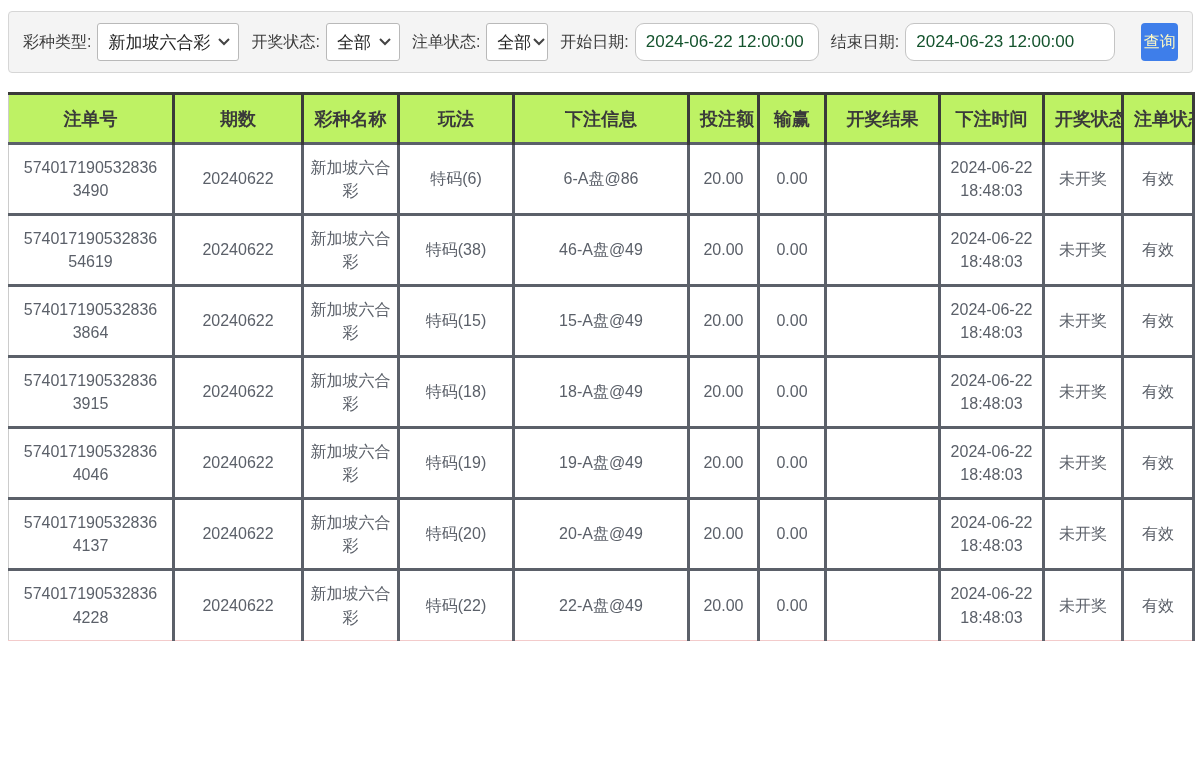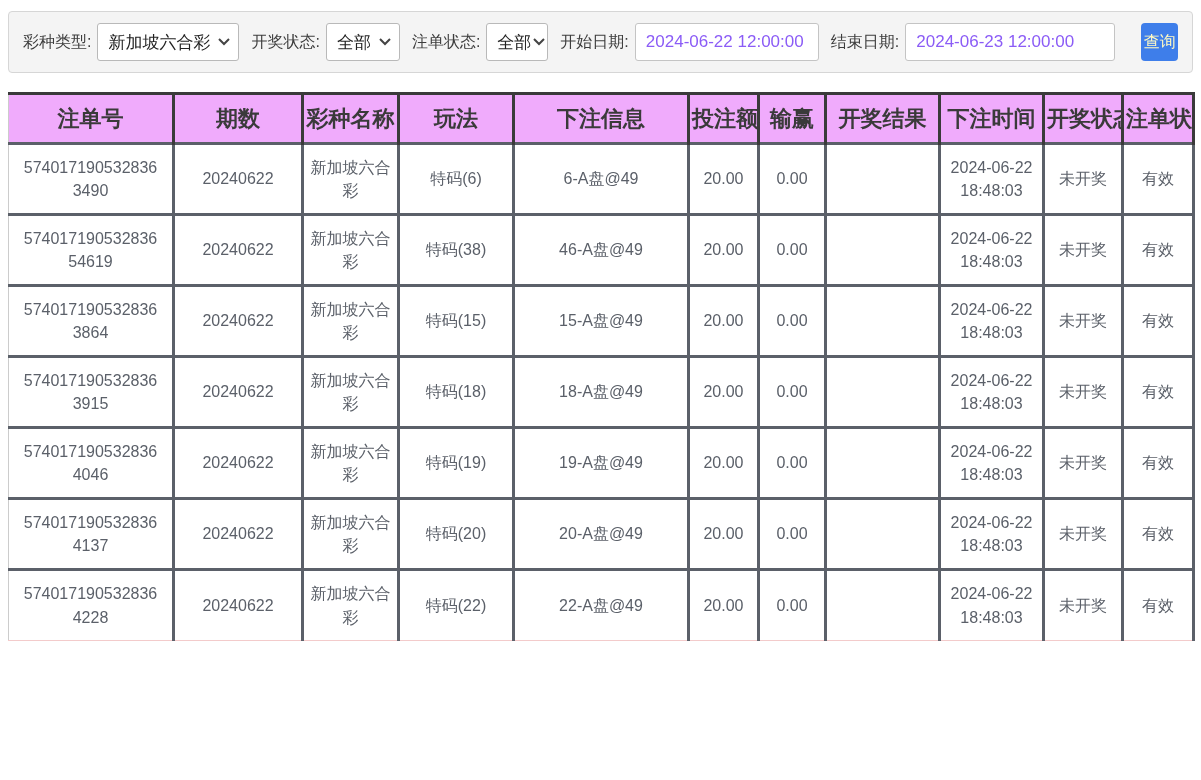--- a/index.html
+++ b/index.html
@@ -41,24 +41,24 @@
     white-space:nowrap;
   }
   .select .chev { display:inline-flex; margin-left:8px; }
   .sel-lottery { width:162px; }
   .sel-draw   { width:80px; }
   .sel-bet    { width:62px; padding-right:5px; }
   .sel-bet .chev { margin-left:2px; }
   .date-input {
     height:38px;
     border:1px solid #c4c4c4;
-    border-radius:3px;
+    border-radius:9px;
     background:#ffffff;
     font-size:17px;
-    color:#8b5cf6;
+    color:#14532d;
     padding:0 10px;
     font-family:"Liberation Sans","DejaVu Sans",sans-serif;
     margin-right:12px;
     text-align:left;
   }
   .inp-start { width:184px; }
   .inp-end   { width:210px; }
   .query-btn {
     margin-left:14px;
     width:52px;
@@ -75,29 +75,29 @@
   .bet-table {
     margin:19px 8px 0 8px;
     width:1185px;
     border-collapse:collapse;
     table-layout:fixed;
   }
   .bet-table, .bet-table th, .bet-table td { border-style:solid; }
   .bet-table { border:1px solid #cccccc; }
   .bet-table th {
     height:50px;
-    background:#f0abfc;
-    font-size:22px;
+    background:#bef264;
+    font-size:18px;
     font-weight:bold;
     color:#3a3a3a;
     text-align:center;
     vertical-align:middle;
     border-left:1px solid #f3cbcb;
     border-bottom:1px solid #b2b2b2;
-    padding:0 2px;
+    padding:0 10px;
     overflow:hidden;
     white-space:nowrap;
   }
   .bet-table th:first-child { border-left:none; }
   .bet-table td {
     height:71px;
     font-size:16px;
     color:#5b6069;
     text-align:center;
     vertical-align:middle;
@@ -182,21 +182,21 @@
       <th>开奖状态</th>
       <th>注单状态</th>
     </tr>
   </thead>
   <tbody>
       <tr>
         <td>5740171905328363490</td>
         <td>20240622</td>
         <td>新加坡六合彩</td>
         <td>特码(6)</td>
-        <td>6-A盘@49</td>
+        <td>6-A盘@86</td>
         <td>20.00</td>
         <td>0.00</td>
         <td></td>
         <td>2024-06-22 18:48:03</td>
         <td>未开奖</td>
         <td>有效</td>
       </tr>
       <tr>
         <td>57401719053283654619</td>
         <td>20240622</td>

